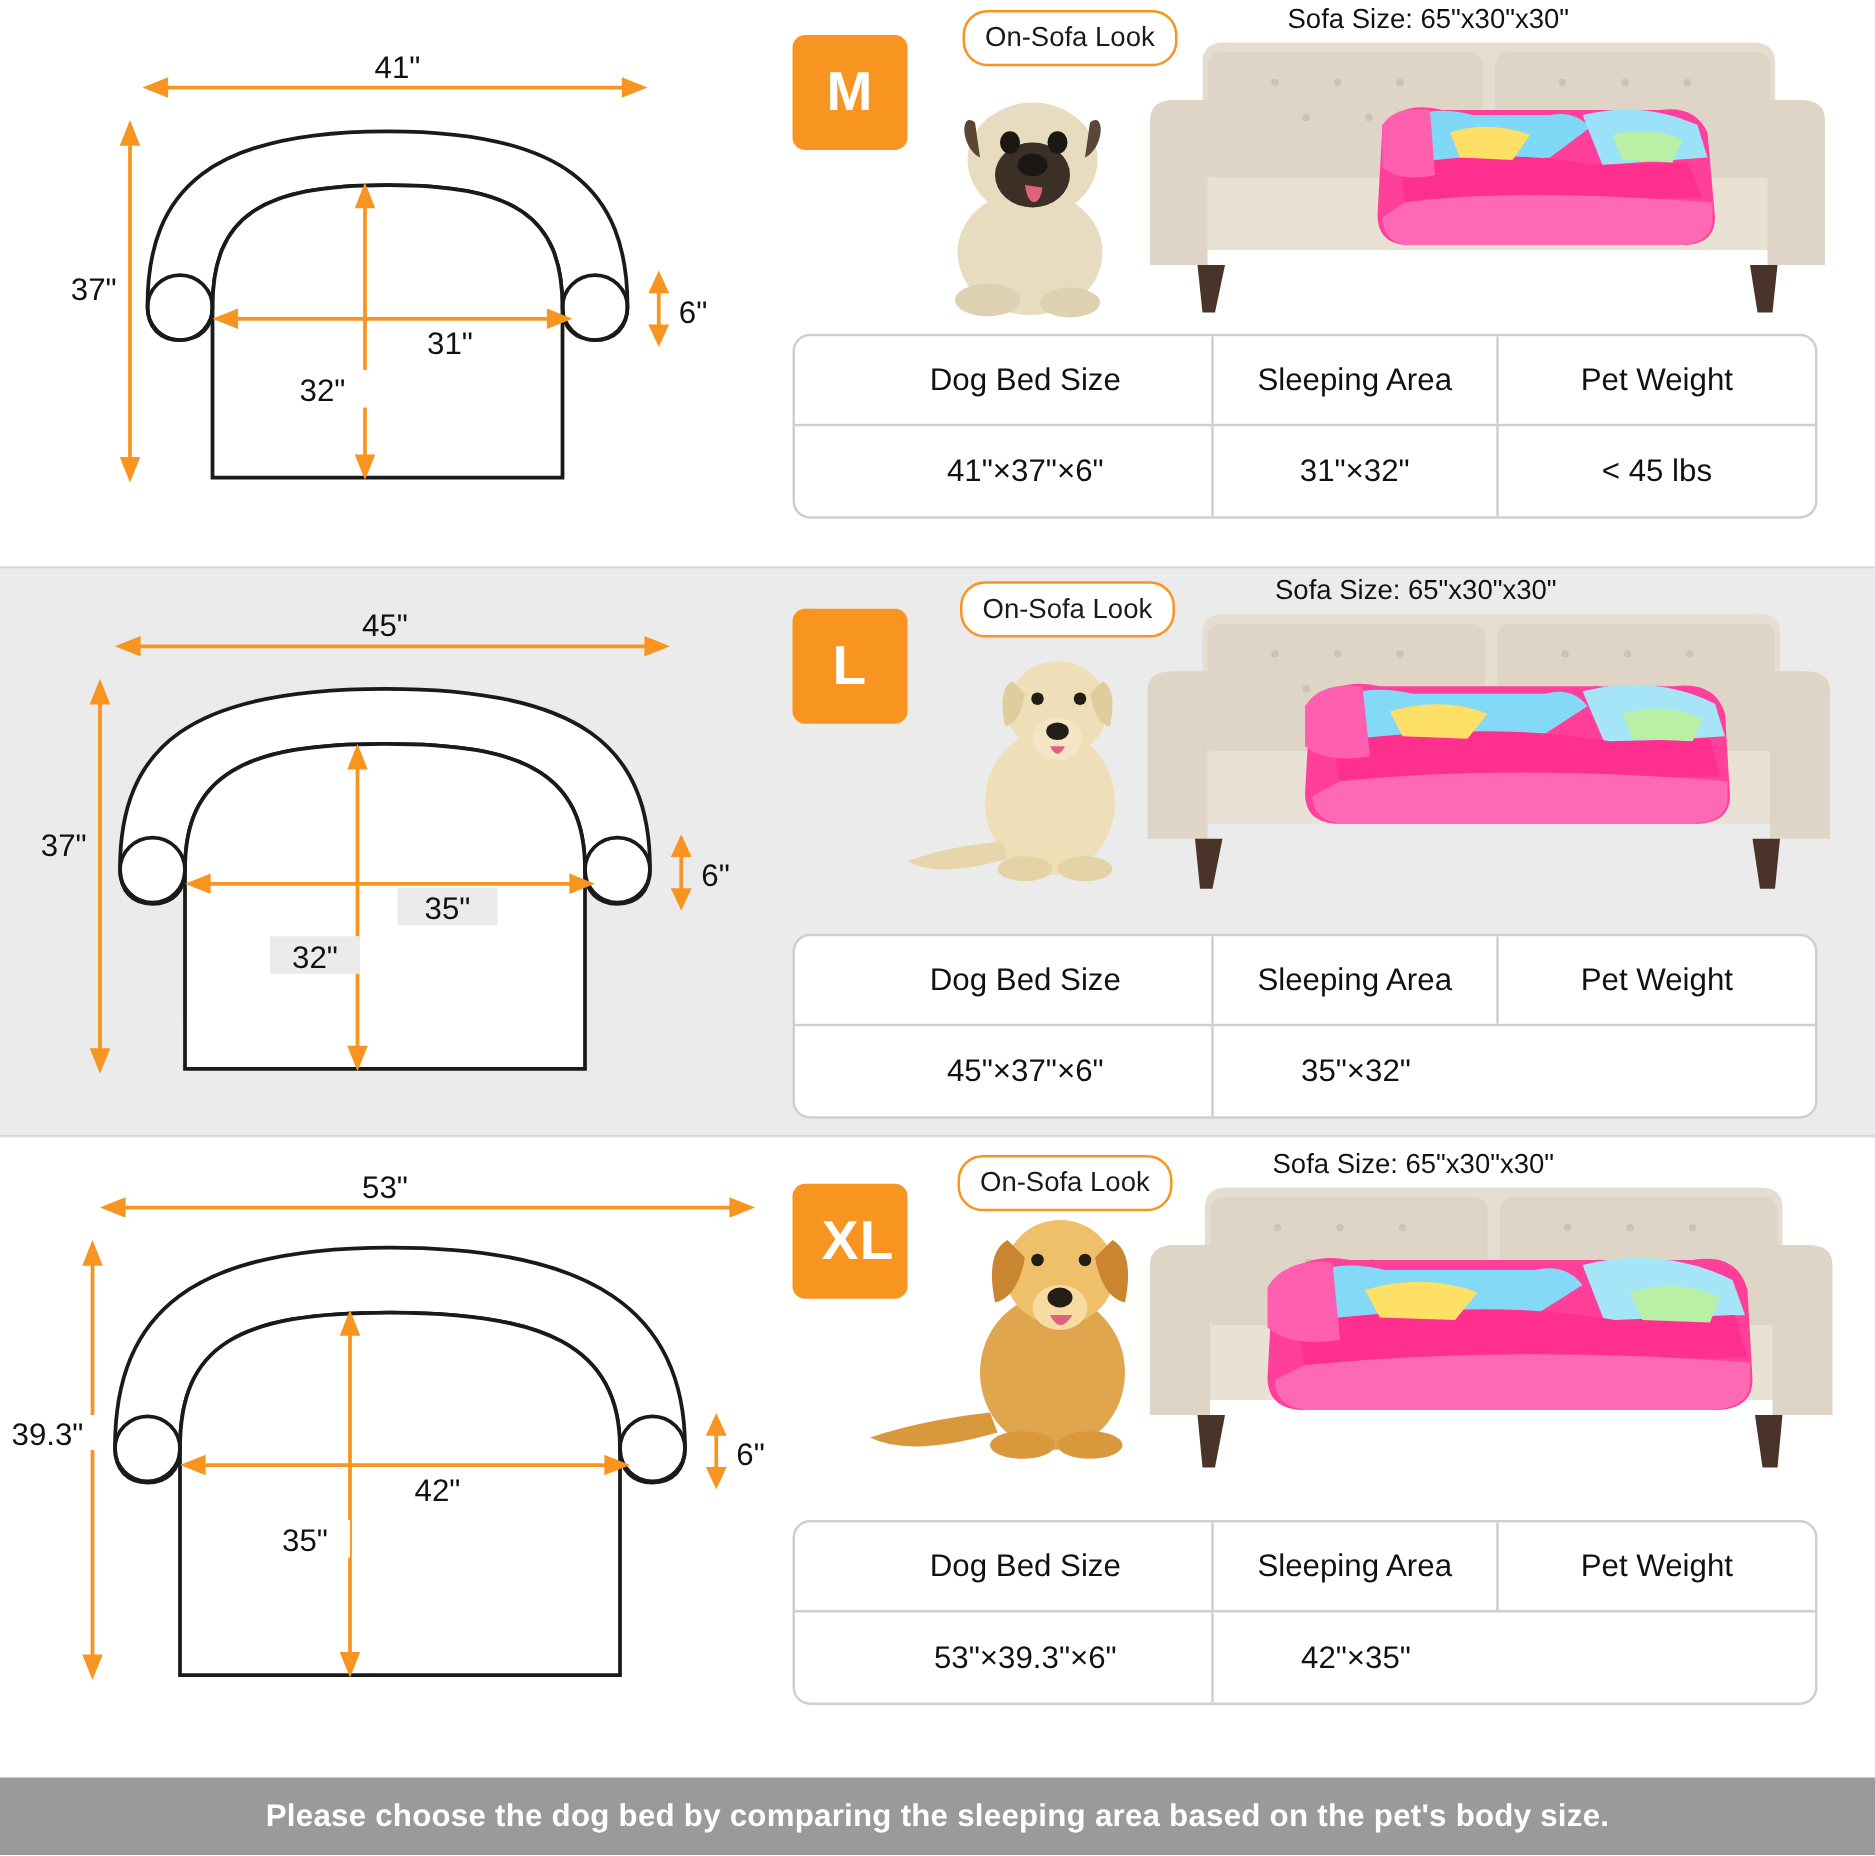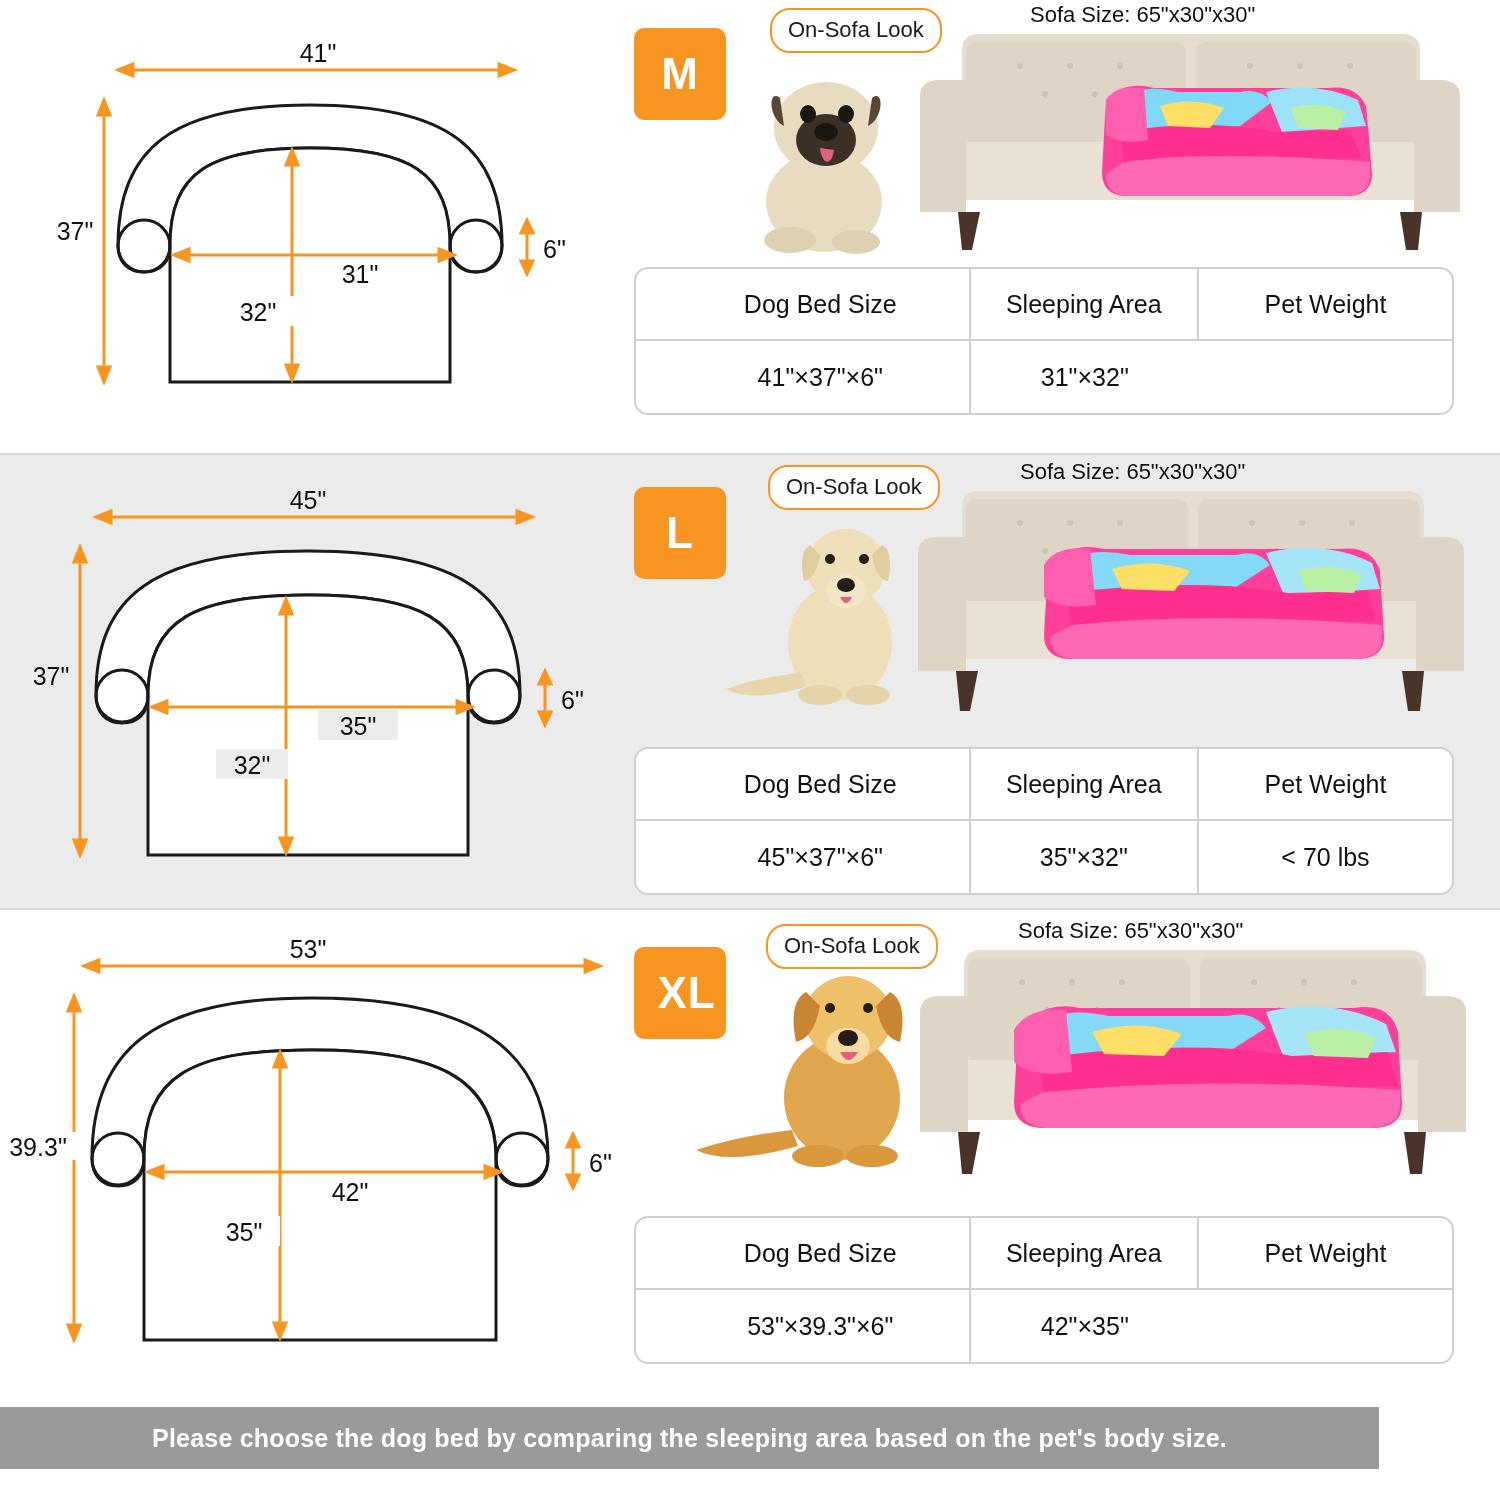--- a/index.html
+++ b/index.html
@@ -114,22 +114,22 @@
     overflow: hidden;
   }
 
   
   .sofa-wrap { position: absolute; }
   .sofa-wrap svg { display: block; }
 
   
   .footer {
     position: absolute;
-    left: 0; bottom: 16px;
-    width: 1379px; height: 62px;
+    left: 0; bottom: 1px;
+    width: 1500px; height: 62px;
     background: #9a9a9a;
     color: #ffffff;
     display: flex;
     align-items: center;
     justify-content: center;
     font-size: 25px;
     font-weight: bold;
     letter-spacing: .2px;
   }
 
@@ -266,20 +266,21 @@
 
       <div class="spec-table" style="left:14px; top:267px;">
         <div class="tr head">
           <div class="td c1">Dog Bed Size</div>
           <div class="td c2">Sleeping Area</div>
           <div class="td c3">Pet Weight</div>
         </div>
         <div class="tr">
           <div class="td c1">41"×37"×6"</div>
           <div class="td c2">31"×32"</div>
+          <div class="td c3">&lt; 45 lbs</div>
         </div>
       </div>
     </div>
 
     <div class="row-sep" style="top:453px;"></div>
   </div>
 
   <div class="row alt" style="top: 455px; position: absolute;">
 
     <div class="diagram">
@@ -397,21 +398,20 @@
 
       <div class="spec-table" style="left:14px; top:292px;">
         <div class="tr head">
           <div class="td c1">Dog Bed Size</div>
           <div class="td c2">Sleeping Area</div>
           <div class="td c3">Pet Weight</div>
         </div>
         <div class="tr">
           <div class="td c1">45"×37"×6"</div>
           <div class="td c2">35"×32"</div>
-          <div class="td c3">&lt; 70 lbs</div>
         </div>
       </div>
     </div>
 
     <div class="row-sep" style="top:453px;"></div>
   </div>
 
   <div class="row" style="top: 910px; height: 513px; position: absolute;">
 
     <div class="diagram">

